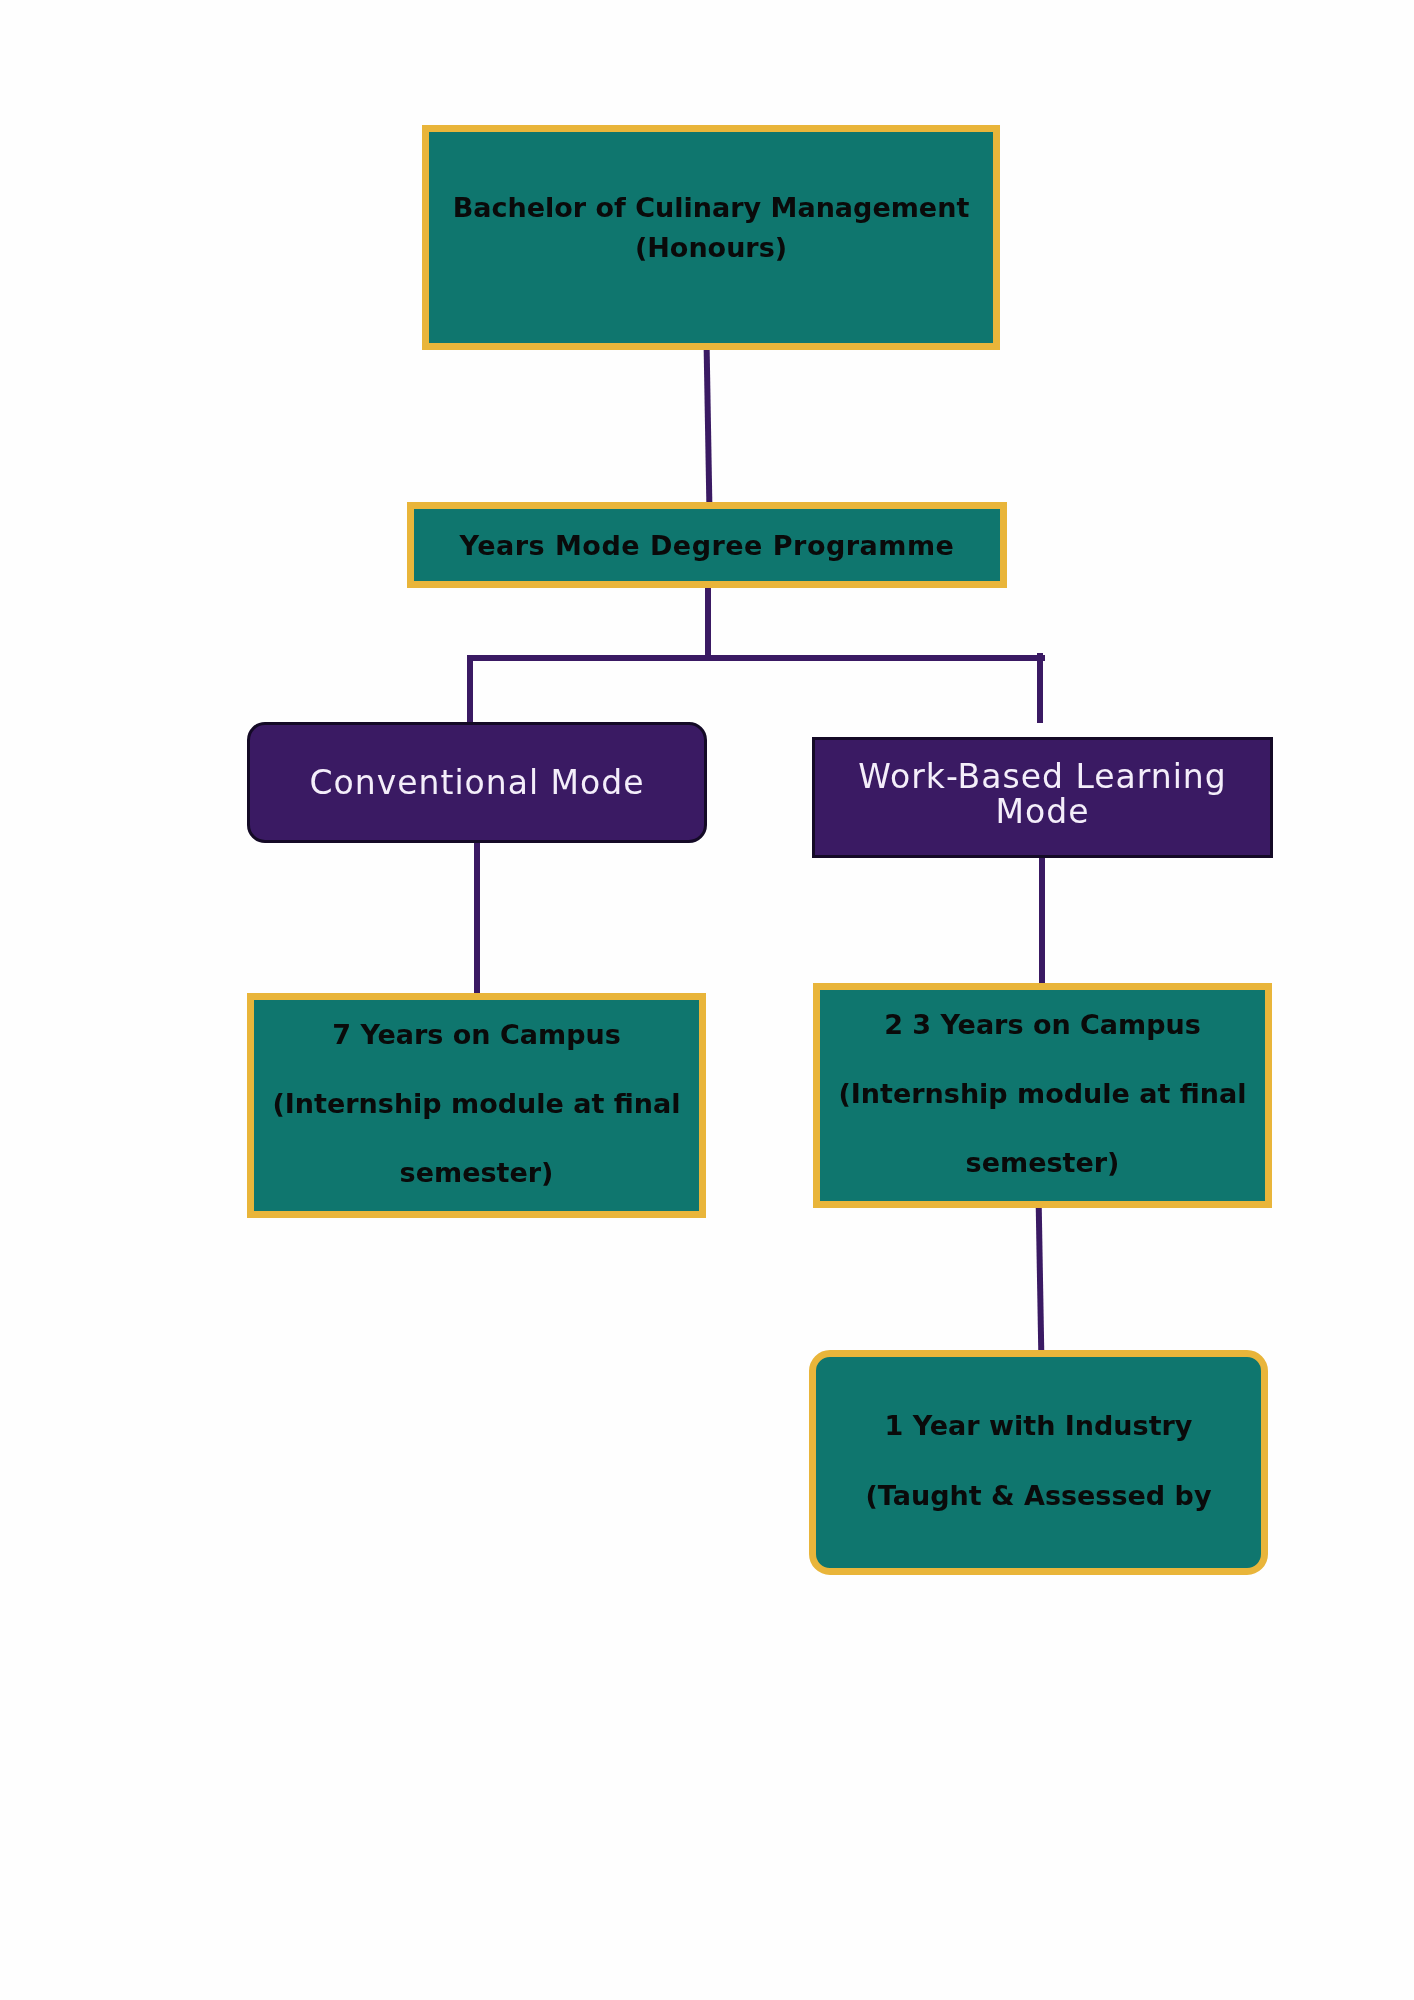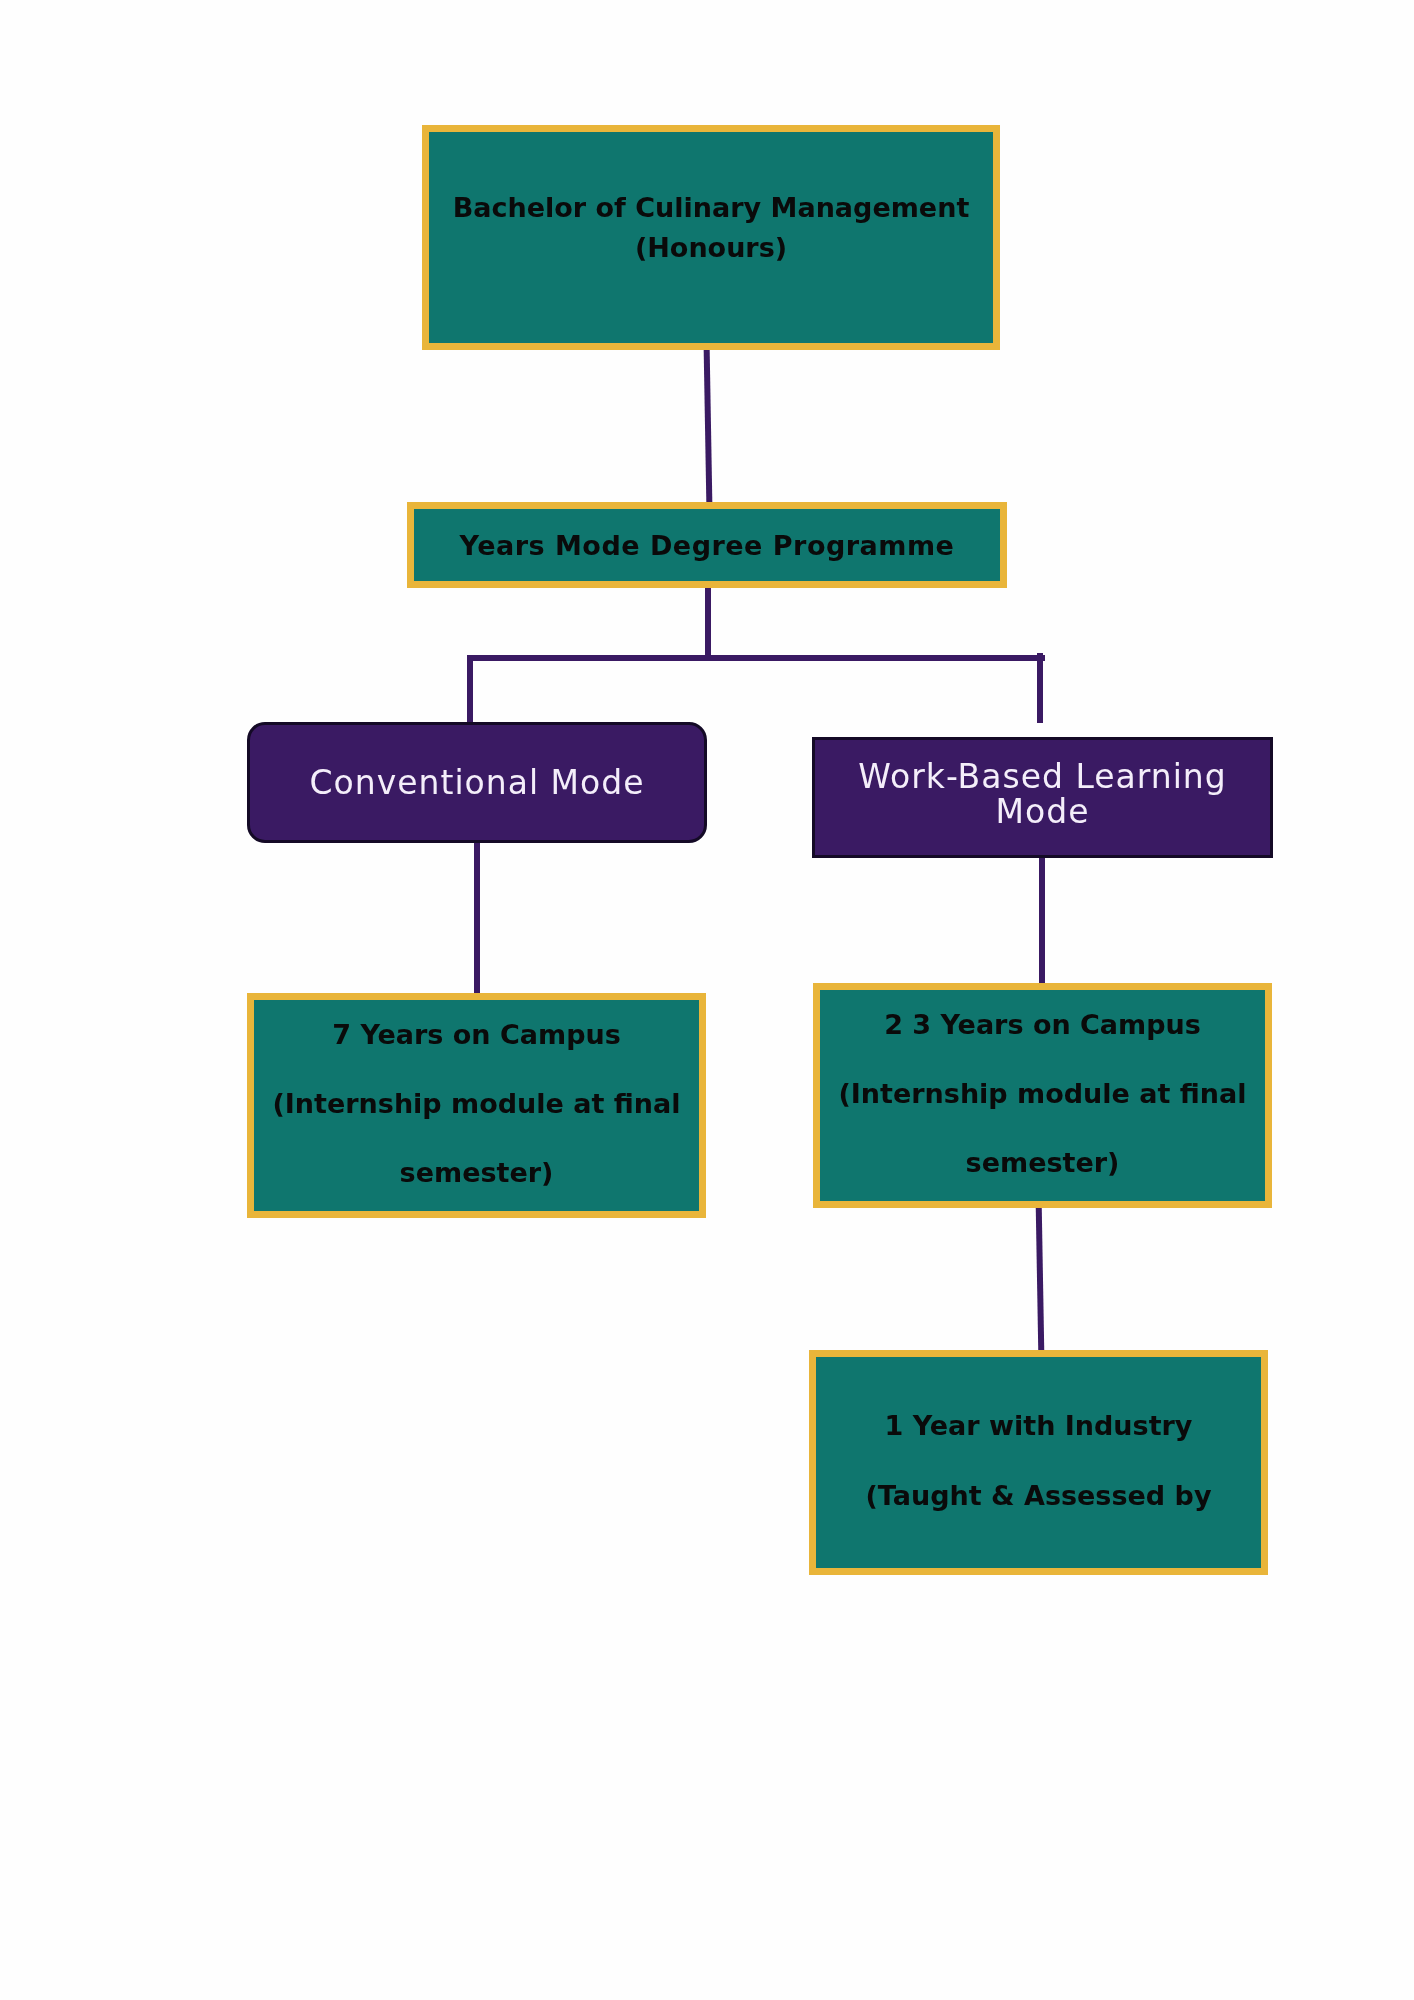--- a/index.html
+++ b/index.html
@@ -59,16 +59,16 @@
   <span class="t">(Internship module at final</span>
   <span class="t">semester)</span>
 </div>
 
 <div class="box gold" style="left:813px; top:983px; width:459px; height:225px; font-size:27px; line-height:69px; padding-bottom:4px;">
   <span class="t">2 3 Years on Campus</span>
   <span class="t">(Internship module at final</span>
   <span class="t">semester)</span>
 </div>
 
-<div class="box gold" style="left:809px; top:1350px; width:459px; height:225px; font-size:27px; line-height:70px; padding-bottom:4px;">
+<div class="box gold" style="left:809px; top:1350px; width:459px; height:225px; font-size:27px; line-height:70px; padding-bottom:4px;border-radius:21px;">
   <span class="t">1 Year with Industry</span>
   <span class="t">(Taught &amp; Assessed by</span>
 </div>
 
 </body></html>

